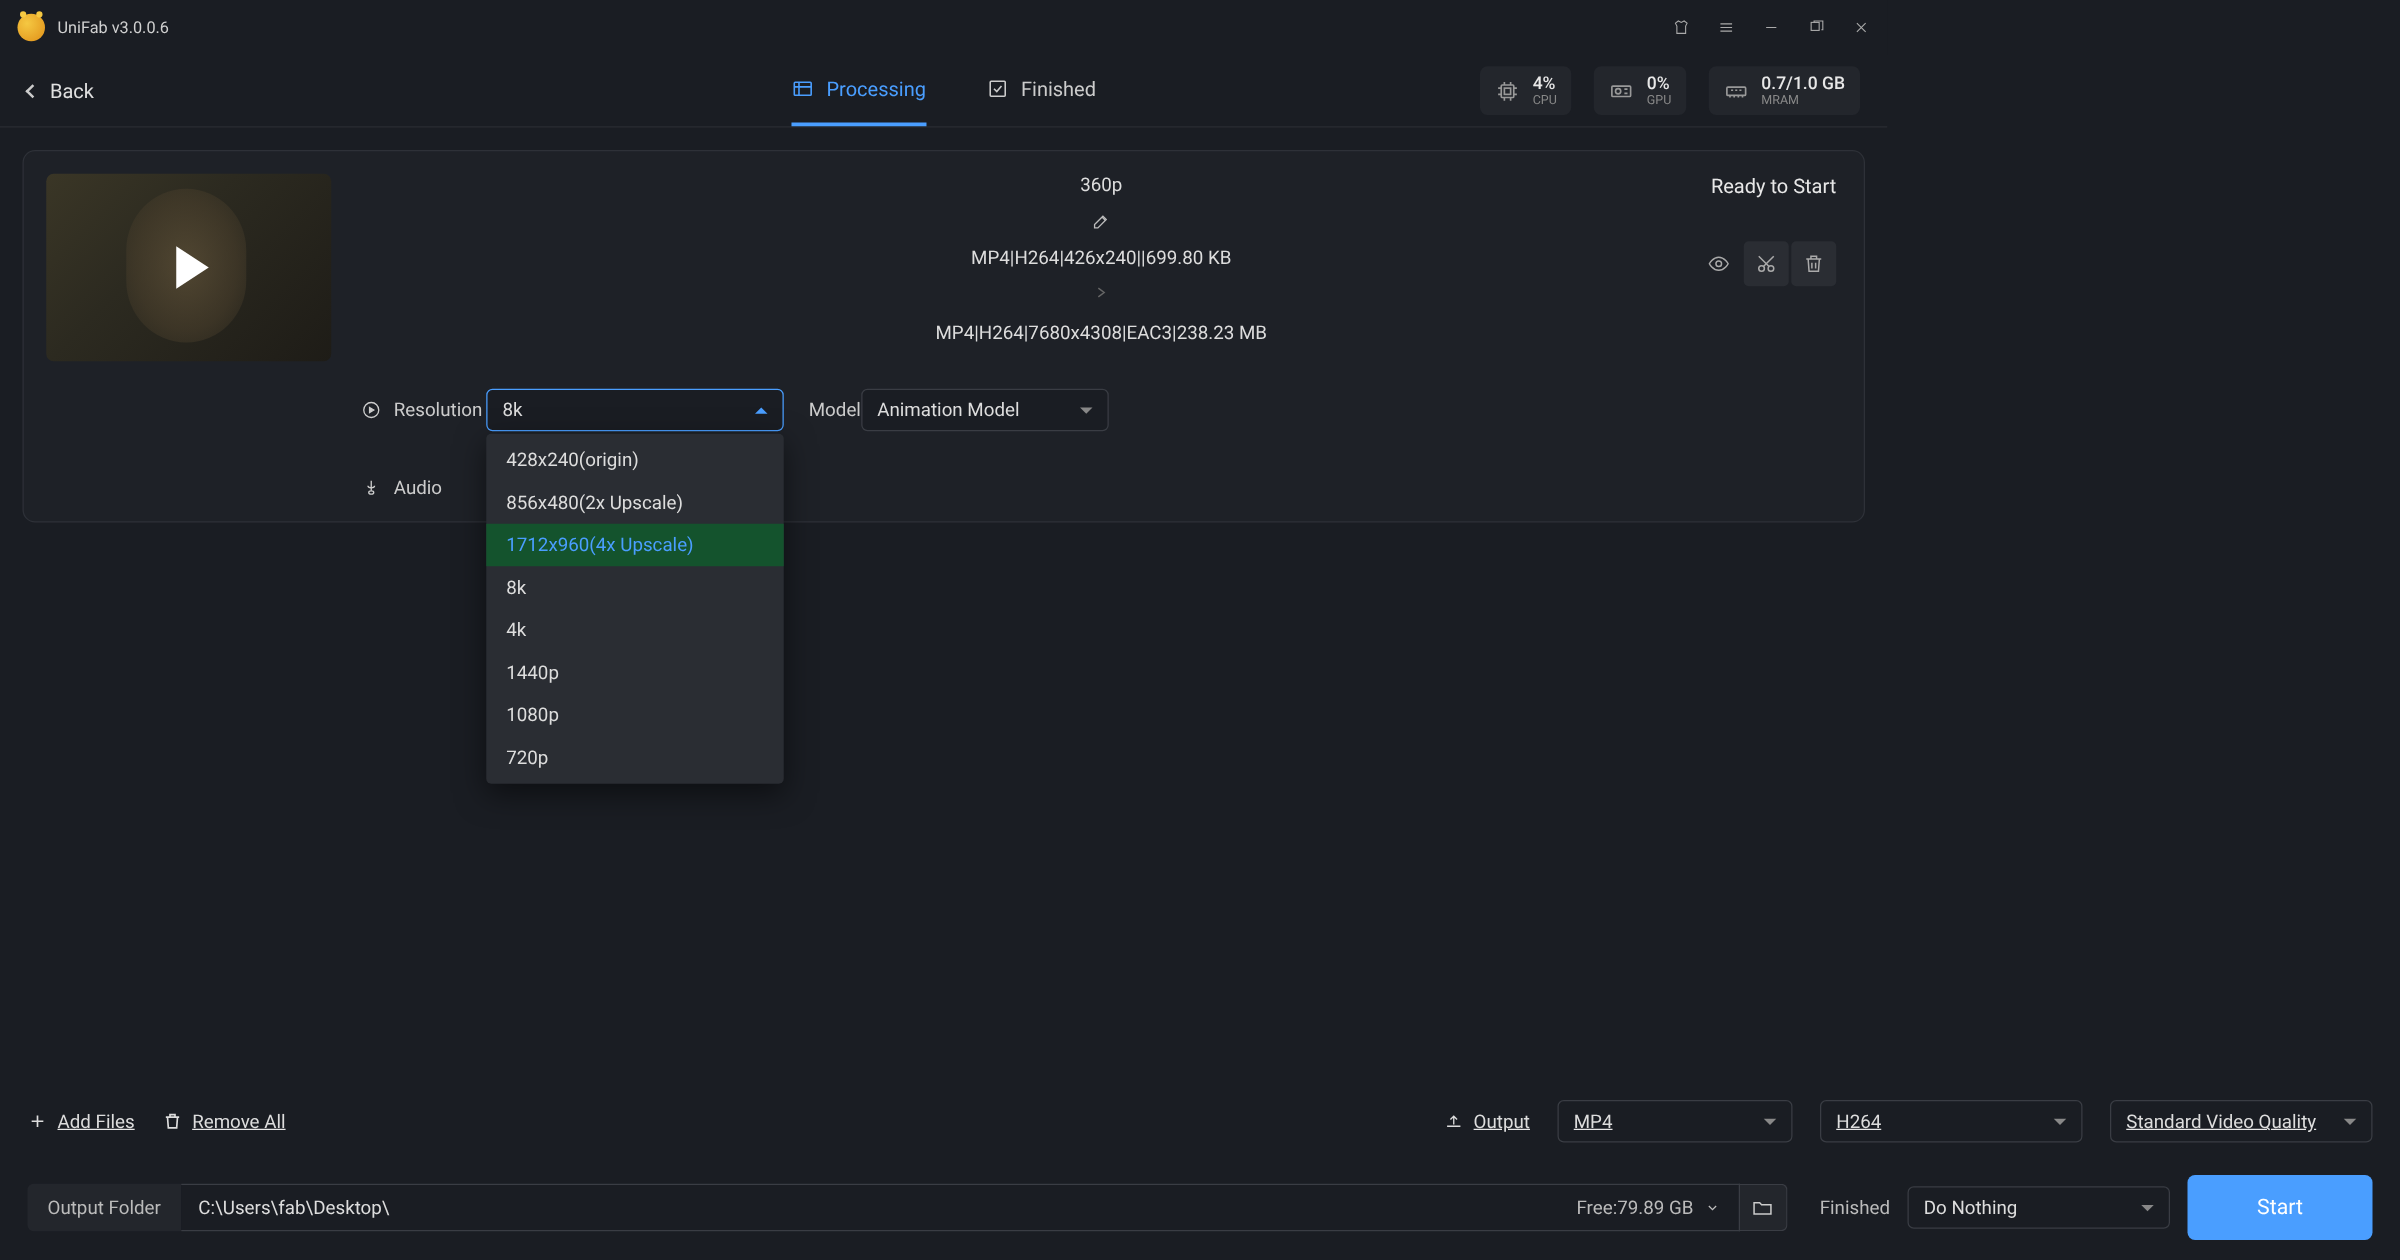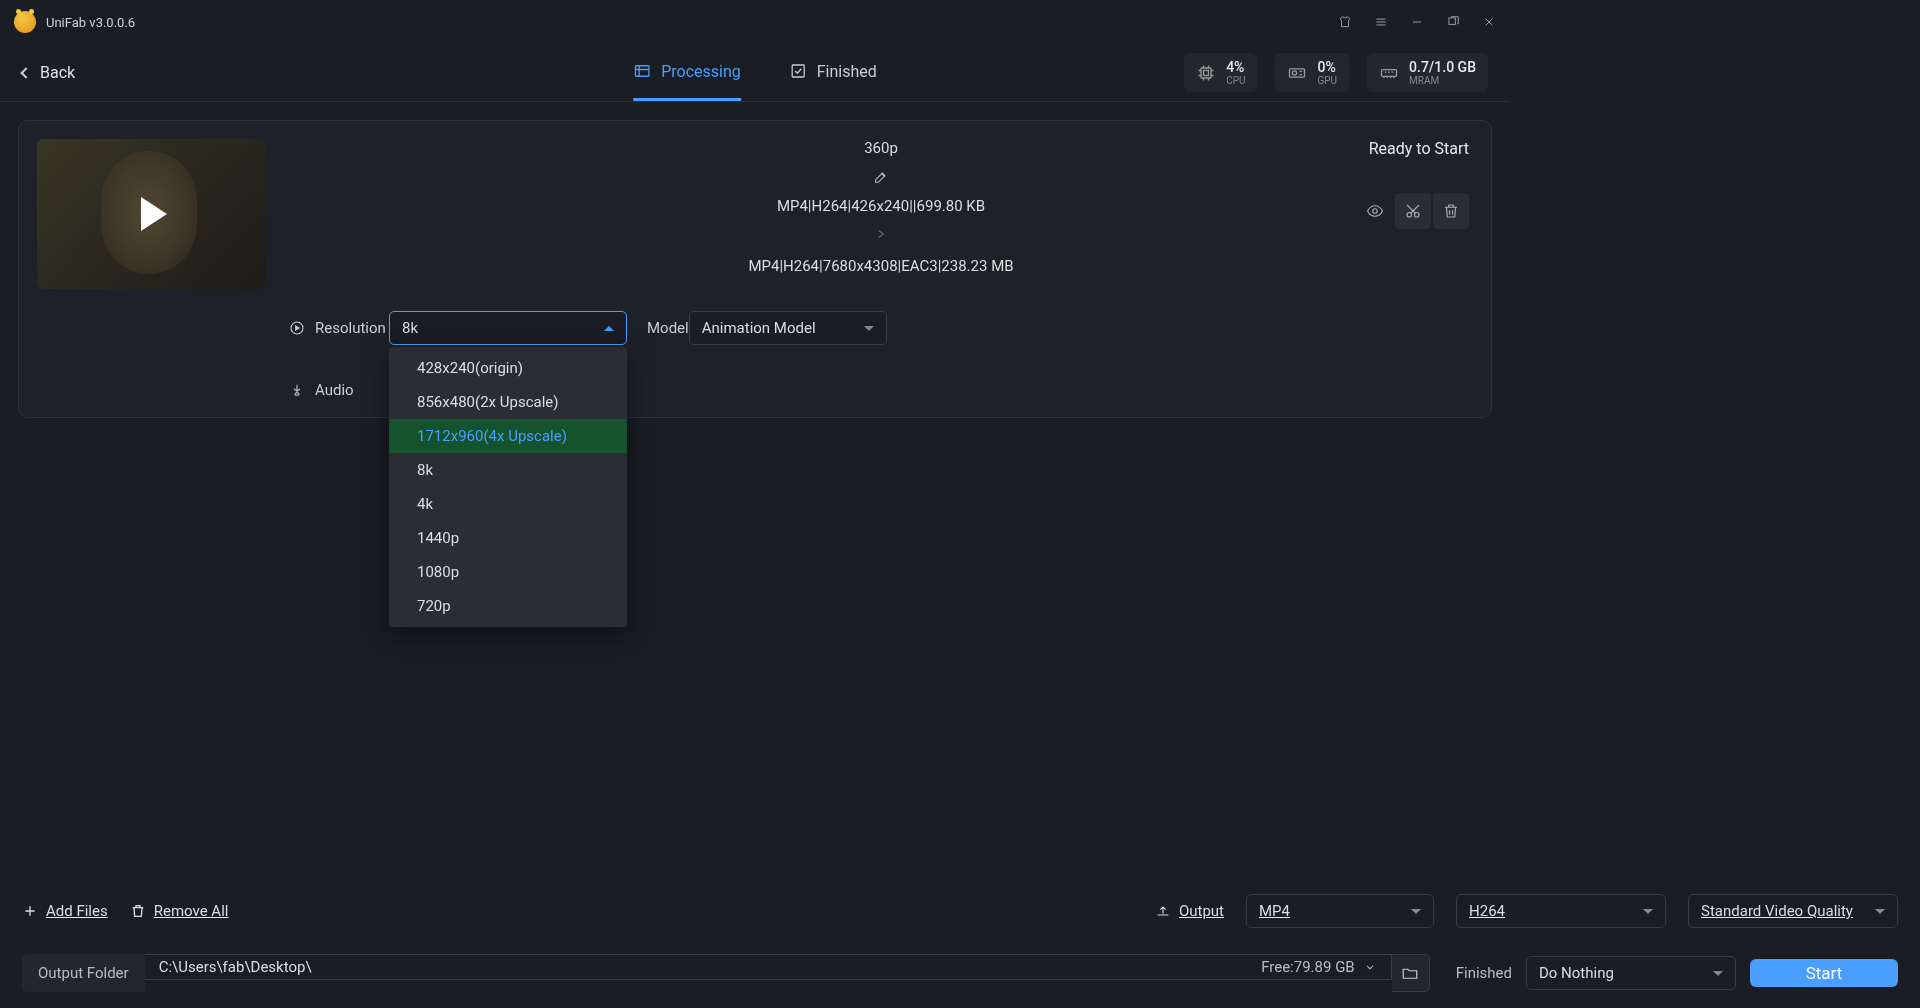--- a/index.html
+++ b/index.html
@@ -47,44 +47,44 @@
 .ctrl-label { display:flex; align-items:center; gap:10px; color:#ccc; font-size:15px; width:100px; }
 .ctrl-icon { width:16px; height:16px; }
 .ctrl-icon svg { width:16px; height:16px; stroke:currentColor; fill:none; stroke-width:1.6; }
 .select { position:relative; }
 .sel-box { width:238px; height:34px; background:#1a1d23; border:1px solid #3a3d44; border-radius:5px; display:flex; align-items:center; padding:0 12px; cursor:pointer; font-size:15px; color:#ddd; justify-content:space-between; }
 .sel-box.open { border-color:#4a9eff; }
 .caret { width:0; height:0; border-left:5px solid transparent; border-right:5px solid transparent; border-bottom:5px solid #888; }
 .caret.open { border-bottom-color:#4a9eff; }
 .caret.down { border-bottom:none; border-top:5px solid #888; }
 .dropdown { position:absolute; top:36px; left:0; width:238px; background:#2a2d33; border-radius:4px; box-shadow:0 8px 24px rgba(0,0,0,0.5); z-index:100; padding:4px 0; }
-.dd-item { padding:8px 28px; font-size:15px; color:#ddd; cursor:pointer; }
+.dd-item { padding:8px 16px; font-size:15px; color:#ddd; cursor:pointer; }
 .dd-item.highlighted { color:#4a9eff; background:#14532d; }
 .card-actions { position:absolute; right:22px; top:72px; display:flex; gap:2px; }
 .act-btn { width:36px; height:36px; display:flex; align-items:center; justify-content:center; color:#aaa; cursor:pointer; border-radius:4px; }
 .act-btn svg { width:18px; height:18px; stroke:currentColor; fill:none; stroke-width:1.6; }
 .act-btn.boxed { background:#2a2d33; }
 
 .bottom { position:absolute; bottom:0; left:0; right:0; }
 .row1 { display:flex; align-items:center; padding:14px 22px; gap:22px;text-decoration:underline; }
 .btn-text { display:flex; align-items:center; gap:8px; color:#ddd; cursor:pointer; font-size:15px; }
 .btn-text svg { width:16px; height:16px; stroke:currentColor; fill:none; stroke-width:2; }
 .spacer { flex:1; }
 .out-label { display:flex; align-items:center; gap:8px; color:#ddd; font-size:15px; }
 .out-label svg { width:16px; height:16px; stroke:currentColor; fill:none; stroke-width:1.6; }
 .sel-sm { height:34px; background:#1a1d23; border:1px solid #3a3d44; border-radius:5px; display:flex; align-items:center; padding:0 12px; cursor:pointer; color:#ddd; font-size:15px; gap:18px; justify-content:space-between; }
 .row2 { display:flex; align-items:center; padding:12px 22px 16px; gap:14px; }
 .folder-label { background:#23262c; height:38px; border-radius:5px 0 0 5px; display:flex; align-items:center; padding:0 16px; color:#bbb; font-size:15px; }
-.folder-path { flex:1; background:#1a1d23; border:1px solid #3a3d44; height:26px; display:flex; align-items:center; padding:0 14px; color:#ddd; font-size:15px; border-left:none; border-radius:0; justify-content:space-between; }
+.folder-path { flex:1; background:#1a1d23; border:1px solid #3a3d44; height:38px; display:flex; align-items:center; padding:0 14px; color:#ddd; font-size:15px; border-left:none; border-radius:0; justify-content:space-between; }
 .free { display:flex; align-items:center; gap:8px; color:#bbb; }
 .free svg { width:14px; height:14px; stroke:currentColor; fill:none; stroke-width:1.8; }
 .folder-btn { width:38px; height:38px; background:#23262c; border:1px solid #3a3d44; border-left:none; display:flex; align-items:center; justify-content:center; cursor:pointer; border-radius:0 5px 5px 0; }
 .folder-btn svg { width:18px; height:18px; stroke:#ccc; fill:none; stroke-width:1.6; }
 .fin-label { color:#bbb; font-size:15px; margin-left:12px; }
-.start-btn { width:148px; height:28px; border-radius:6px; background:#4a9eff; color:#fff; font-size:17px; display:flex; align-items:center; justify-content:center; cursor:pointer; margin-left:auto; }
+.start-btn { width:148px; height:52px; border-radius:6px; background:#4a9eff; color:#fff; font-size:17px; display:flex; align-items:center; justify-content:center; cursor:pointer; margin-left:auto; }
 </style>
 </head>
 <body>
 
 <div class="titlebar">
   <div class="titlebar-left">
     <div class="logo"></div>
     <div class="title-text">UniFab v3.0.0.6</div>
   </div>
   <div class="titlebar-right">

